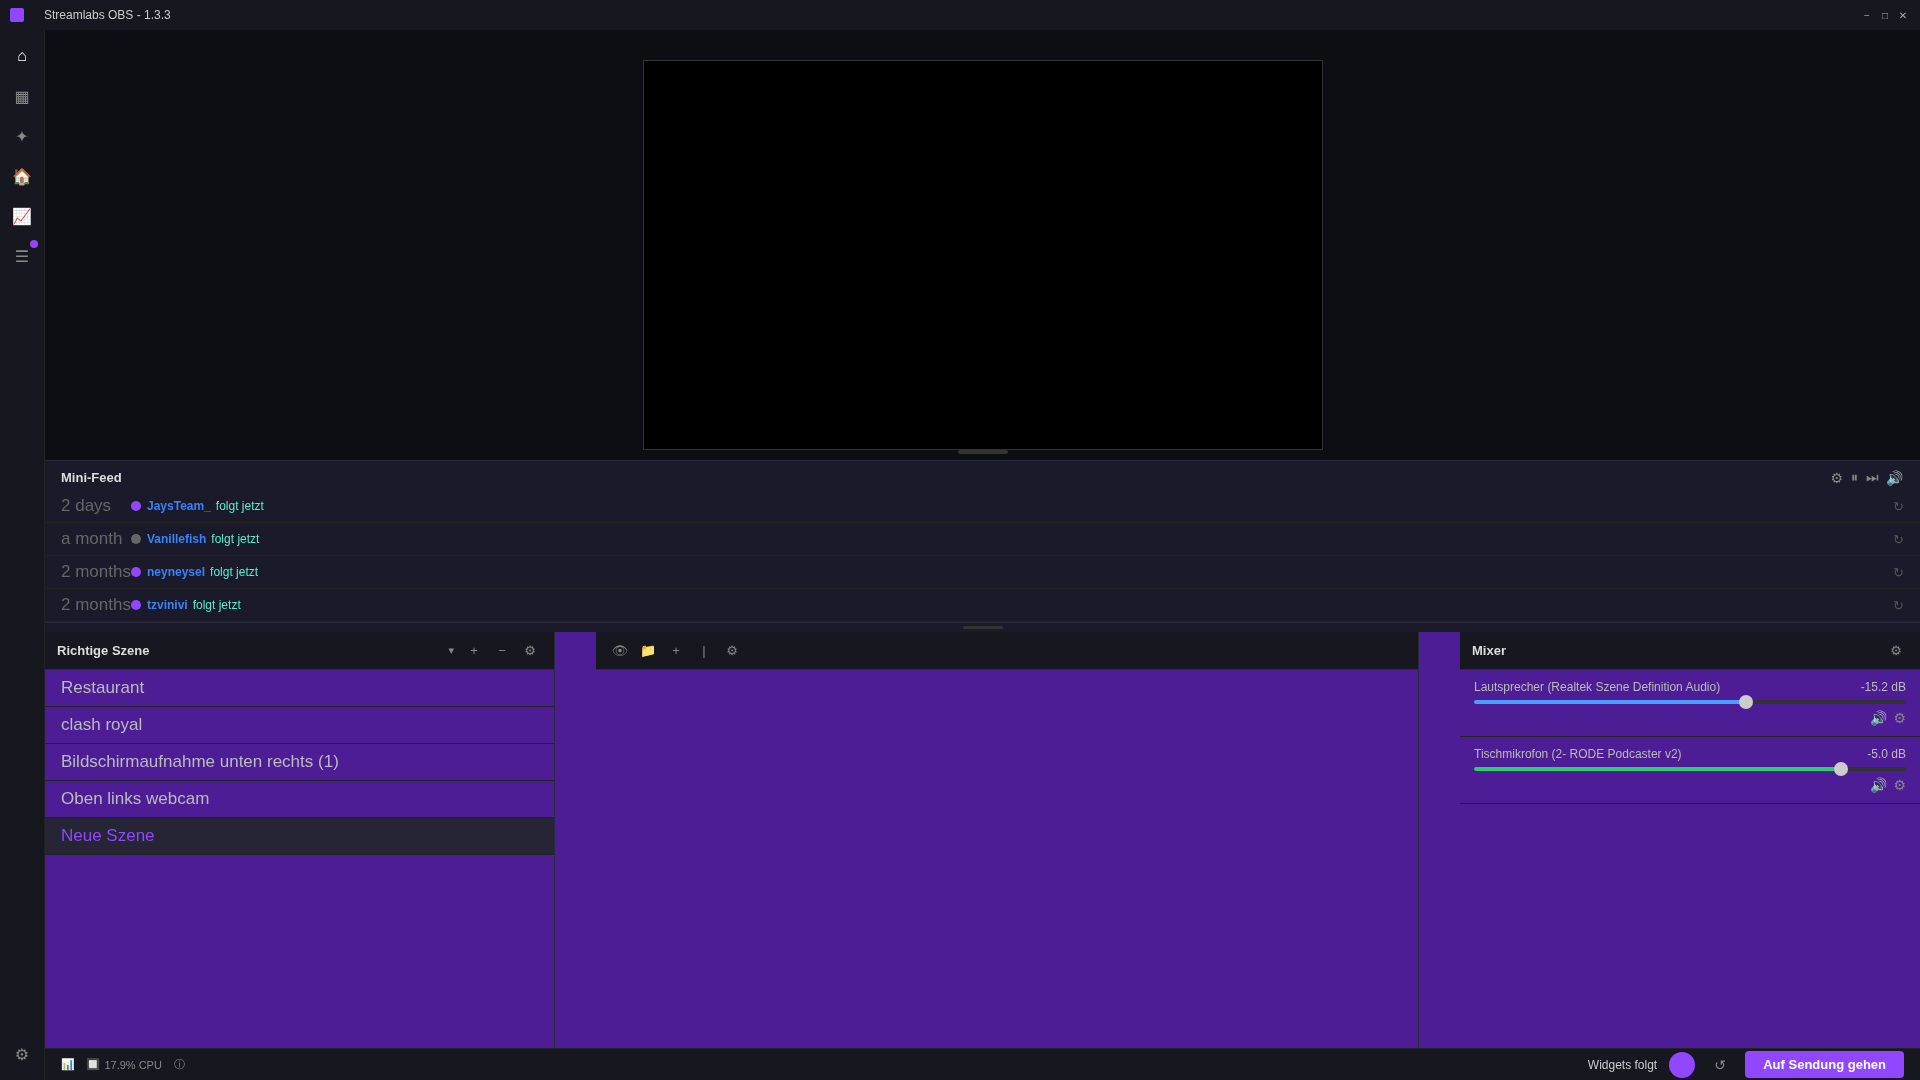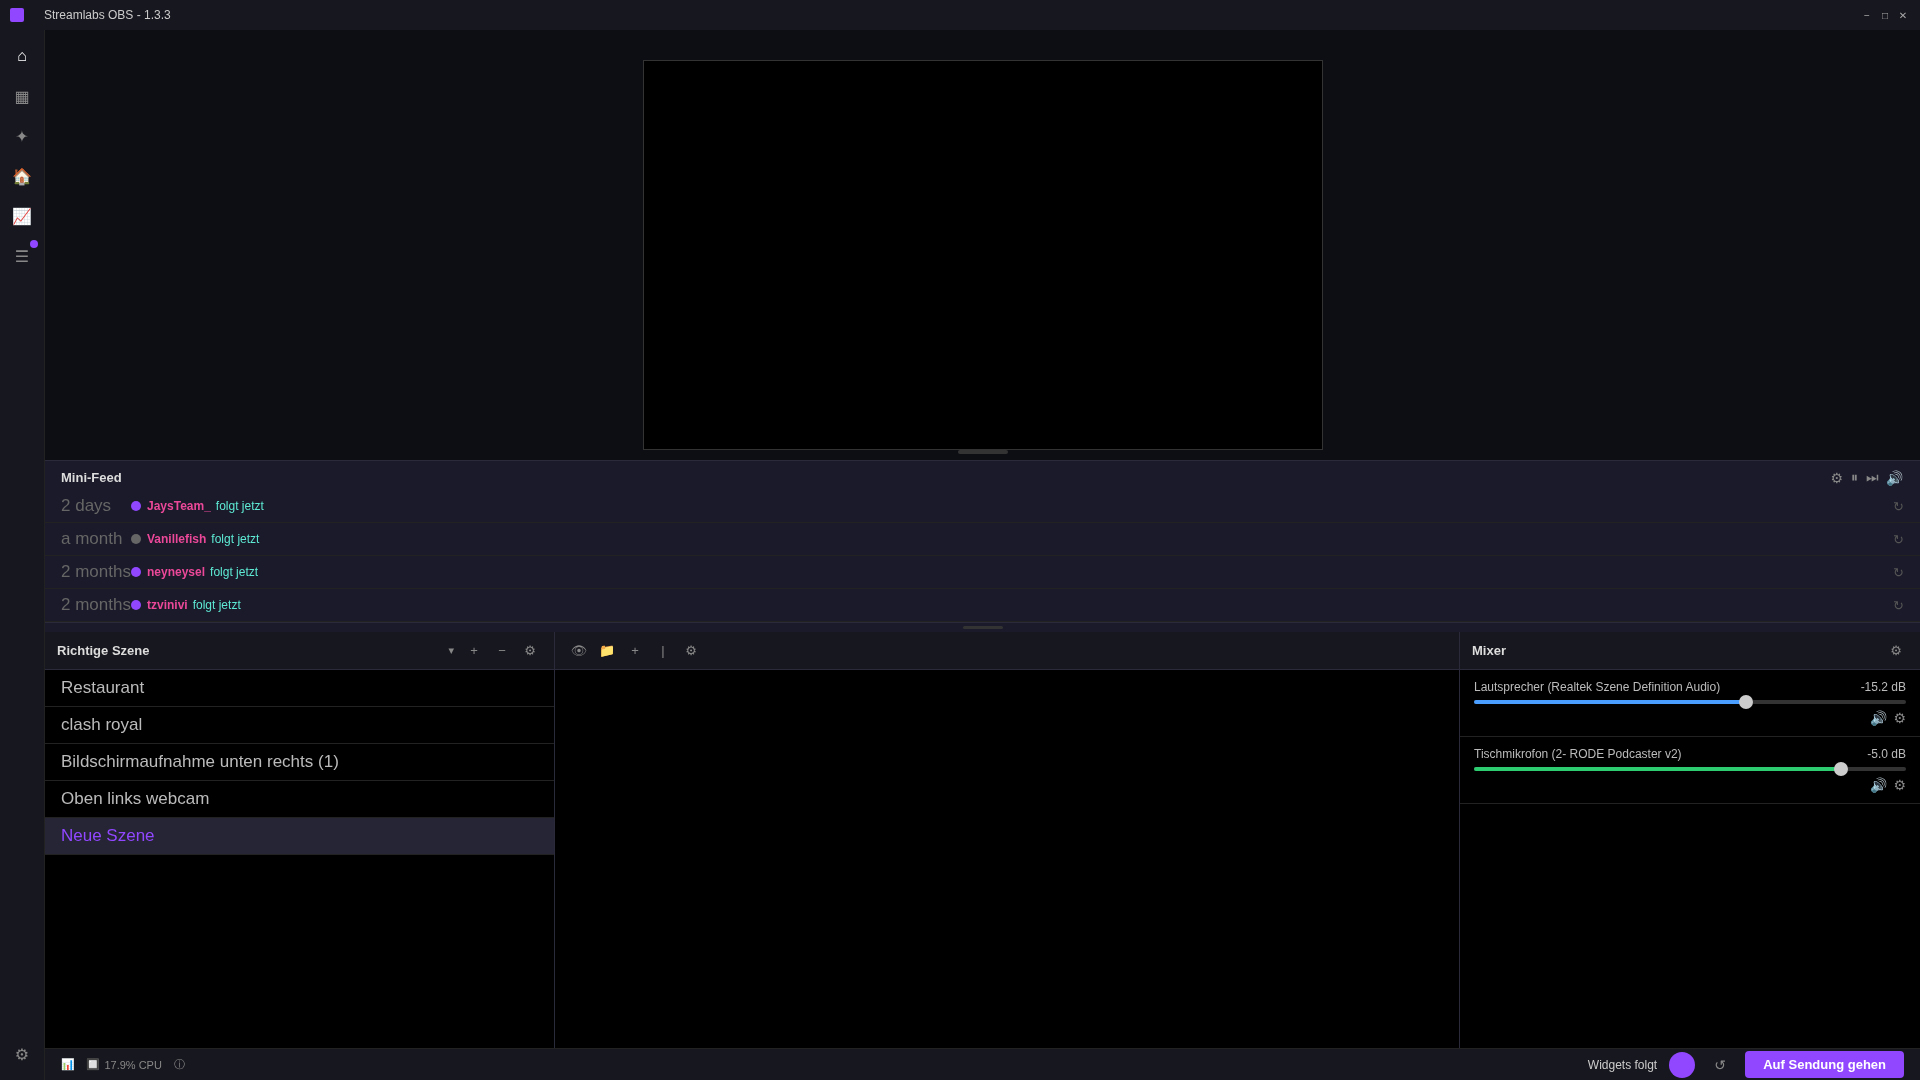--- a/index.html
+++ b/index.html
@@ -170,39 +170,40 @@
     }
     .feed-item .user-dot {
       width: 10px;
       height: 10px;
       border-radius: 50%;
       margin-right: 6px;
       flex-shrink: 0;
     }
     .feed-item .username {
       font-weight: 600;
-      color: #ec4899;
+      color: #3b82f6;
       margin-right: 5px;
     }
     .feed-item .action {
       color: #5eead4;
     }
     .feed-item .refresh-btn {
       position: absolute;
       right: 16px;
       color: #555;
       font-size: 13px;
       cursor: pointer;
     }
     
     #bottom-section {
       flex: 1;
       display: flex;
       overflow: hidden;
-      background: #000000;
+      background: #4c1d95;
+      gap: 41px;
     }
     
     #scenes-panel {
       width: 510px;
       border-right: 1px solid #2a2a3a;
       display: flex;
       flex-direction: column;
       flex-shrink: 0;
     }
     .panel-header {

